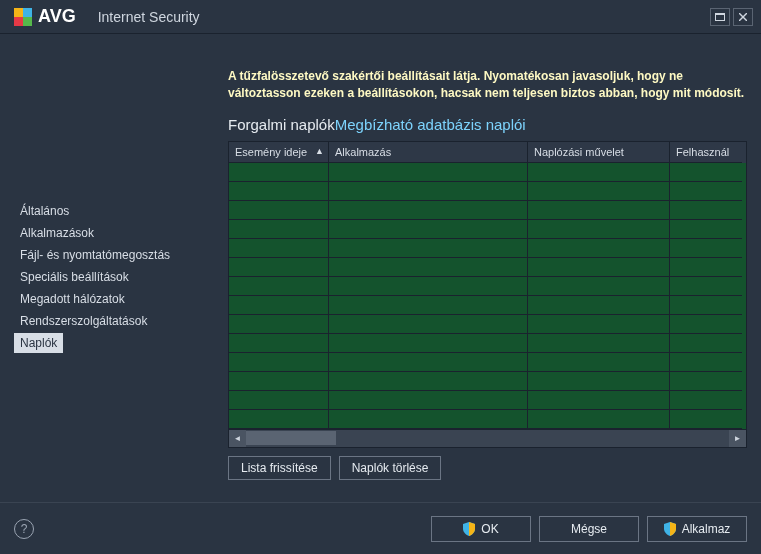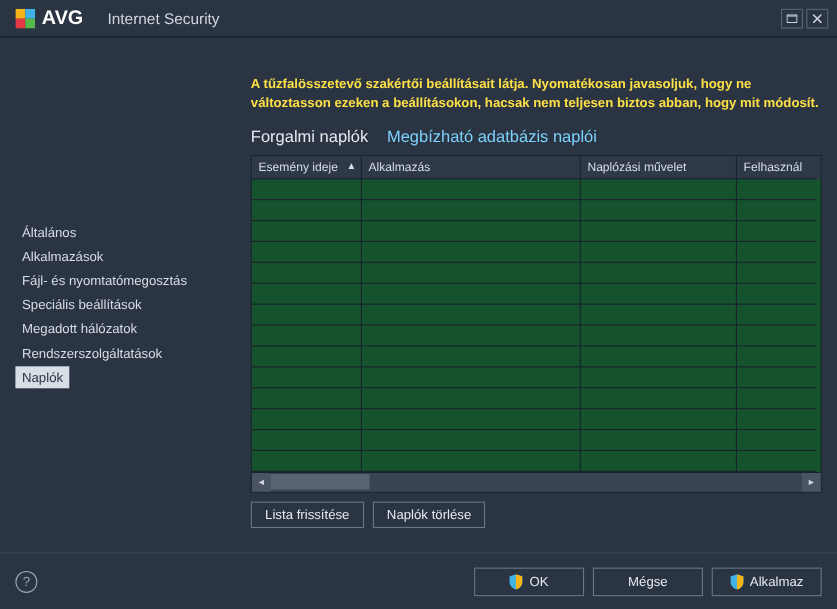--- a/index.html
+++ b/index.html
@@ -9,22 +9,22 @@
 .logo-icon { width:18px; height:18px; }
 .logo-text { font-size:18px; font-weight:bold; color:#fff; }
 .product { font-size:14px; color:#cfd6df; margin-left:16px; font-weight:300; }
 .titlebar-spacer { flex:1; }
 .winbtn { width:20px; height:18px; border:1px solid #5a6472; margin-left:3px; display:flex; align-items:center; justify-content:center; color:#cfd6df; font-size:11px; cursor:pointer; }
 .content { display:flex; height:468px;align-items:center; }
 .sidebar { width:190px; padding:20px 0 0 14px; }
 .sidebar-item { font-size:12px; color:#d8dee6; padding:3px 6px; margin-bottom:2px; cursor:pointer; display:inline-block; }
 .sidebar-item.active { background:#d8dee6; color:#2a3442; }
 .main { flex:1; padding:12px 14px 0 38px; display:flex; flex-direction:column; }
-.warning { color:#fde047; font-size:12px; font-weight:bold; line-height:1.45; margin-bottom:14px; }
-.tabs { display:flex; gap:17px; margin-bottom:8px; }
+.warning { color:#fef9c3; font-size:12px; font-weight:bold; line-height:1.45; margin-bottom:14px; }
+.tabs { display:flex; gap:0; margin-bottom:8px; }
 .tab { font-size:15px; color:#7dd3fc; cursor:pointer; }
 .tab.active { color:#e6ebf0; }
 .table-wrap { border:1px solid #1a222e; background:#14532d; }
 .table-header { display:flex; background:#2e3847; }
 .th { font-size:11px; color:#d8dee6; padding:4px 6px; border-right:1px solid #1a222e; border-bottom:1px solid #1a222e; overflow:hidden; white-space:nowrap; position:relative; }
 .th:last-child { border-right:none; }
 .sort-arrow { position:absolute; right:4px; top:4px; font-size:9px; }
 .table-body { height:266px; }
 .tr { display:flex; height:19px; }
 .td { border-right:1px solid #1a222e; border-bottom:1px solid #1a222e; }

